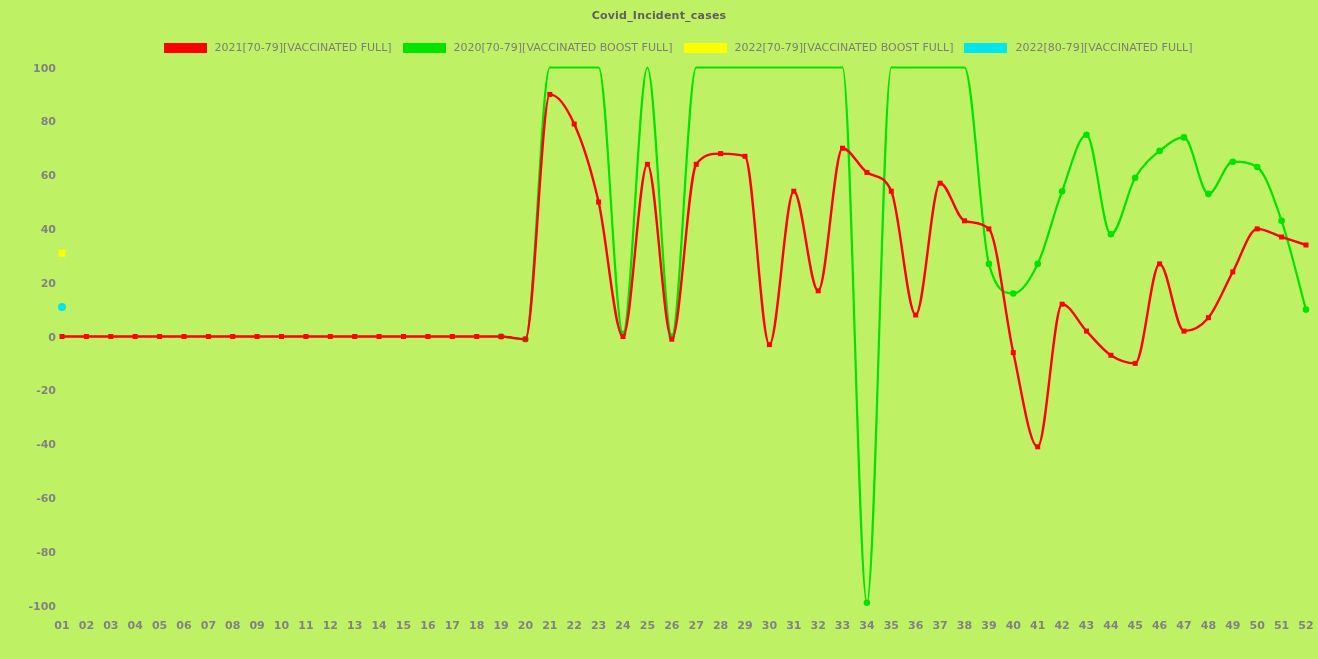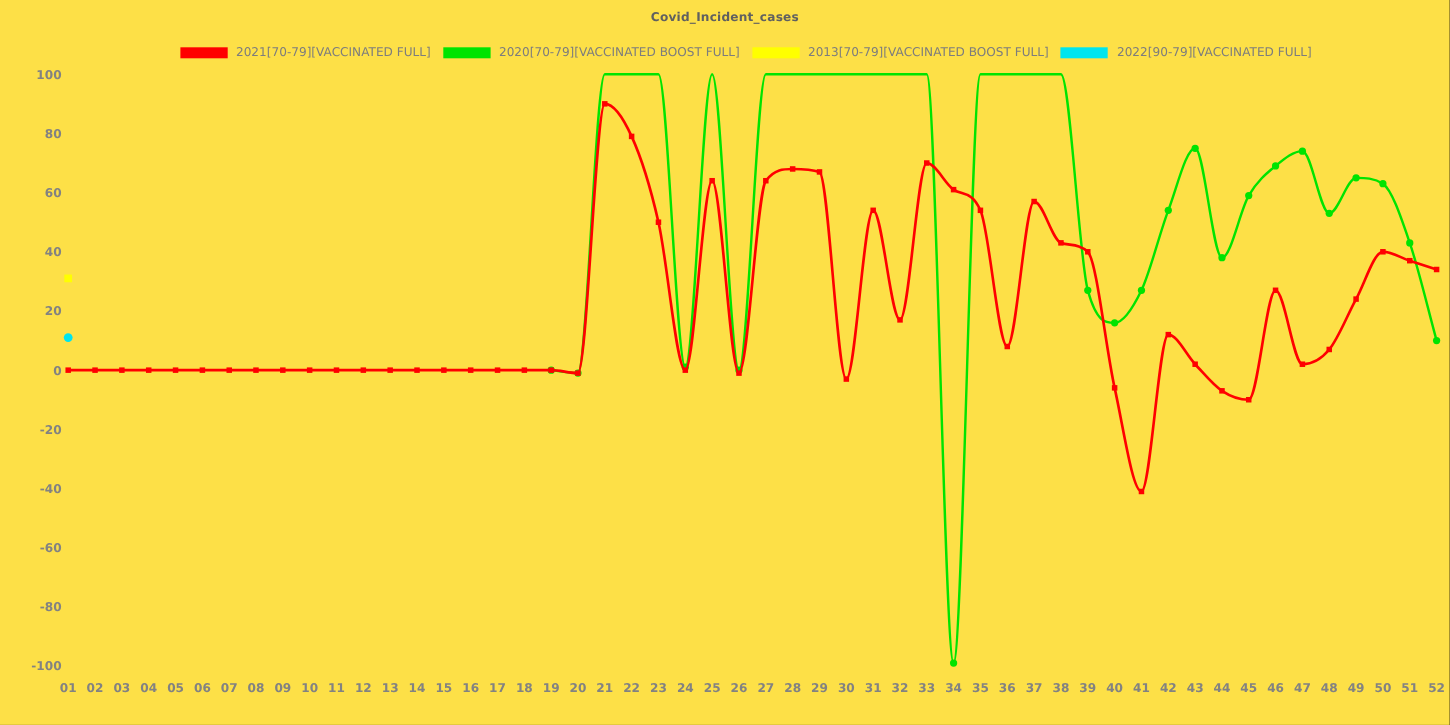--- a/index.html
+++ b/index.html
@@ -1,16 +1,16 @@
 <!DOCTYPE html>
 <html><head>
 <meta charset="utf-8">
 <style>
   html,body{margin:0;padding:0;background:#000;}
-  .stage{position:relative;width:1318px;height:659px;background:#fde047;overflow:hidden;
+  .stage{position:relative;width:1318px;height:659px;background:#bef264;overflow:hidden;
          font-family:"DejaVu Sans","Liberation Sans",sans-serif;}
   .chart-title{position:absolute;top:9px;left:0;right:0;text-align:center;
                font-size:11px;font-weight:bold;color:#606060;letter-spacing:0.2px;}
   .legend{position:absolute;top:41px;left:0;right:0;display:flex;justify-content:center;
           align-items:center;gap:11px;margin-left:38px;}
   .legend-item{display:flex;align-items:center;gap:8px;}
   .legend-label{font-size:11px;color:#7d7d7d;white-space:nowrap;}
   .swatch{width:43px;height:10px;display:inline-block;background:#444;}
   svg.plot{position:absolute;left:0;top:0;width:1318px;height:659px;}
   text.tick{font-family:"DejaVu Sans","Liberation Sans",sans-serif;
@@ -26,25 +26,25 @@
     <div class="legend-item">
       <span class="swatch" style="background: rgb(255, 0, 0);"></span>
       <span class="legend-label">2021[70-79][VACCINATED FULL]</span>
     </div>
     <div class="legend-item">
       <span class="swatch" style="background: rgb(0, 228, 0);"></span>
       <span class="legend-label">2020[70-79][VACCINATED BOOST FULL]</span>
     </div>
     <div class="legend-item">
       <span class="swatch" style="background: rgb(255, 255, 0);"></span>
-      <span class="legend-label">2013[70-79][VACCINATED BOOST FULL]</span>
+      <span class="legend-label">2022[70-79][VACCINATED BOOST FULL]</span>
     </div>
     <div class="legend-item">
       <span class="swatch" style="background: rgb(0, 229, 238);"></span>
-      <span class="legend-label">2022[90-79][VACCINATED FULL]</span>
+      <span class="legend-label">2022[80-79][VACCINATED FULL]</span>
     </div>
   </div>
 
   <svg class="plot" id="plot" viewBox="0 0 1318 659">
       <text class="tick" x="56" y="71.5" text-anchor="end">100</text>
       <text class="tick" x="56" y="125.3" text-anchor="end">80</text>
       <text class="tick" x="56" y="179.1" text-anchor="end">60</text>
       <text class="tick" x="56" y="232.9" text-anchor="end">40</text>
       <text class="tick" x="56" y="286.7" text-anchor="end">20</text>
       <text class="tick" x="56" y="340.5" text-anchor="end">0</text>

